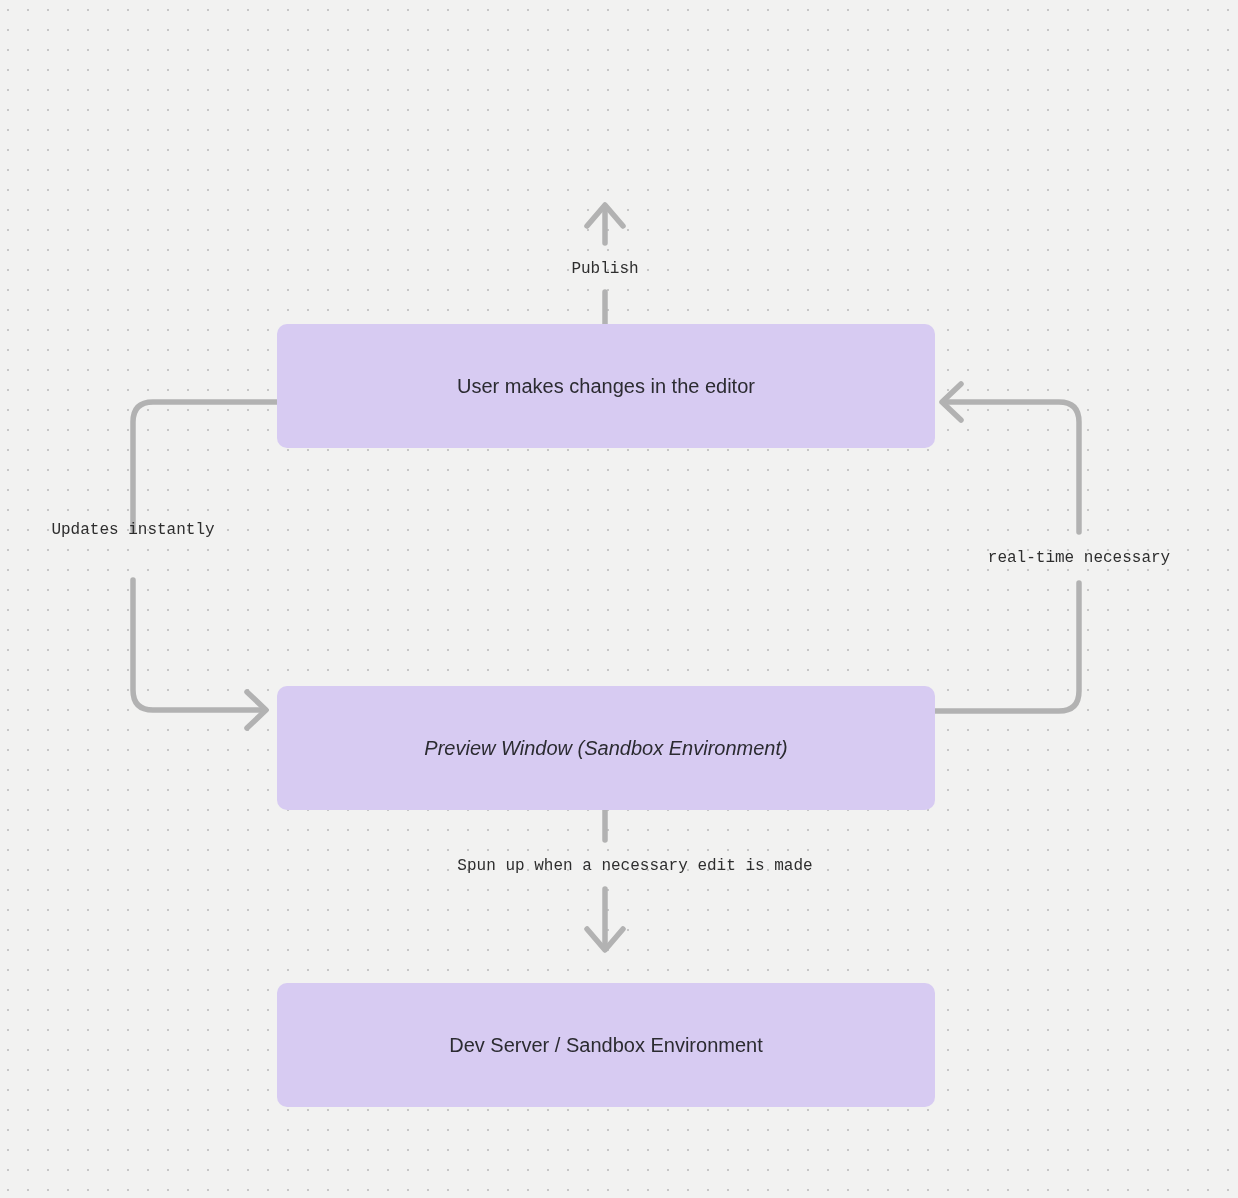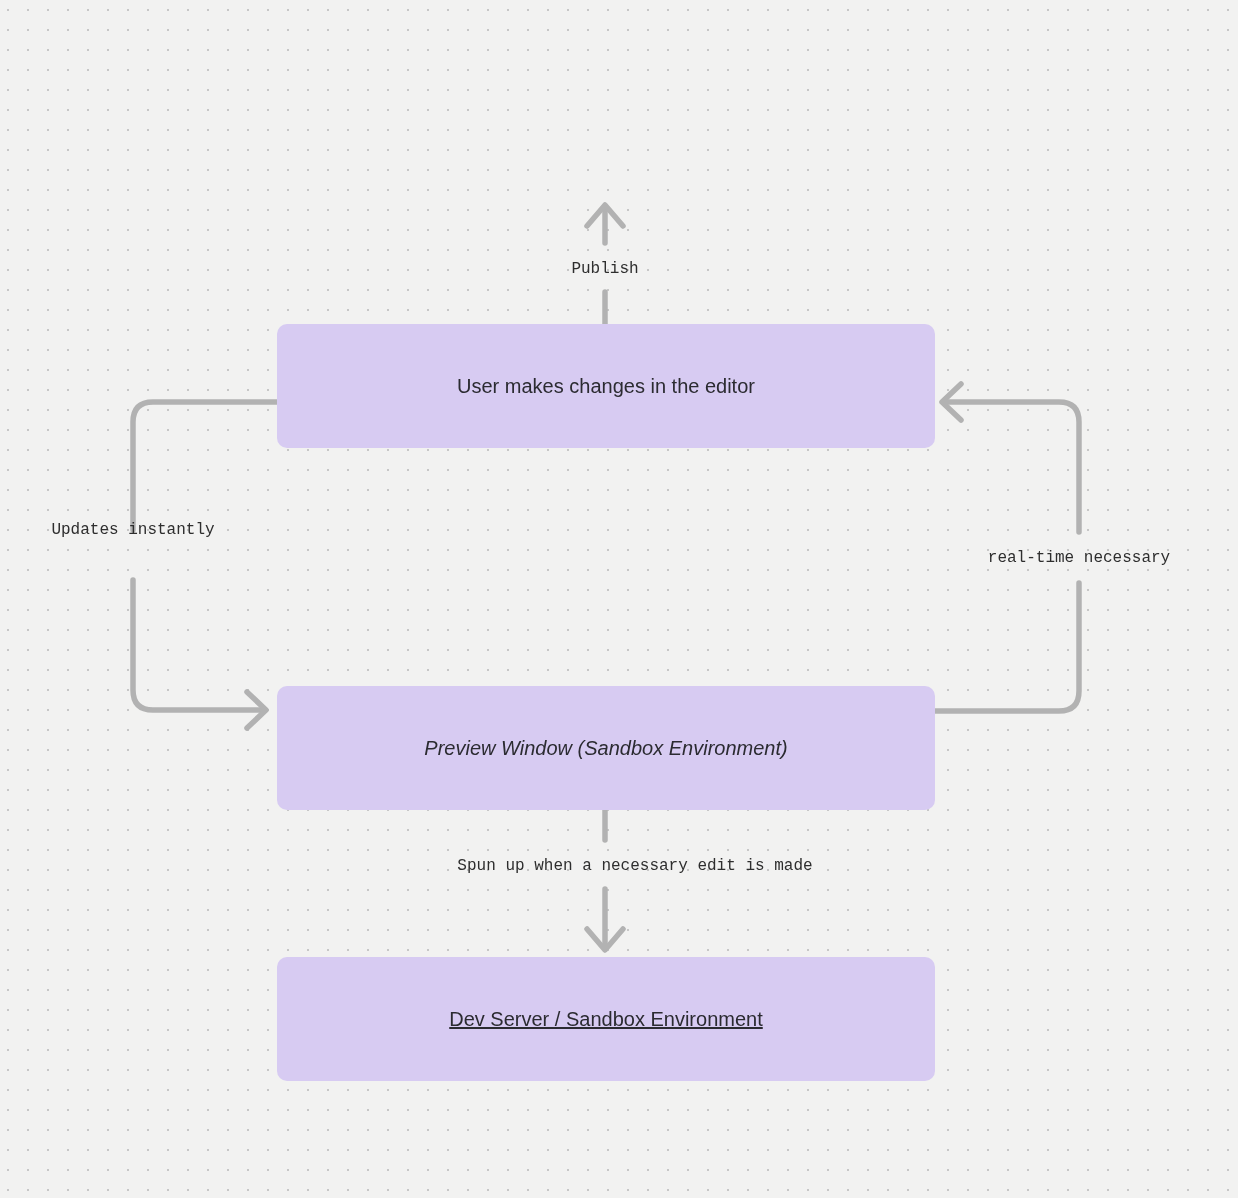--- a/index.html
+++ b/index.html
@@ -24,21 +24,21 @@
     display: flex;
     align-items: center;
     justify-content: center;
     font-size: 20px;
     color: #2b2b31;
     text-align: center;
   }
   .n1 { top: 71px; }
   .n2 { top: 324px; }
   .n3 { top: 686px; font-style: italic; }
-  .n4 { top: 957px; text-decoration: underline; }
+  .n4 { top: 983px; }
   .edge-label {
     position: absolute;
     transform: translate(-50%, -50%);
     font-size: 16px;
     color: #2e2e2e;
     white-space: nowrap;
     font-family: Liberation Mono, monospace;
   }
   .el-publish  { left: 605px;  top: 269px; }
   .el-updates  { left: 133px;  top: 530px; text-align: center; }

